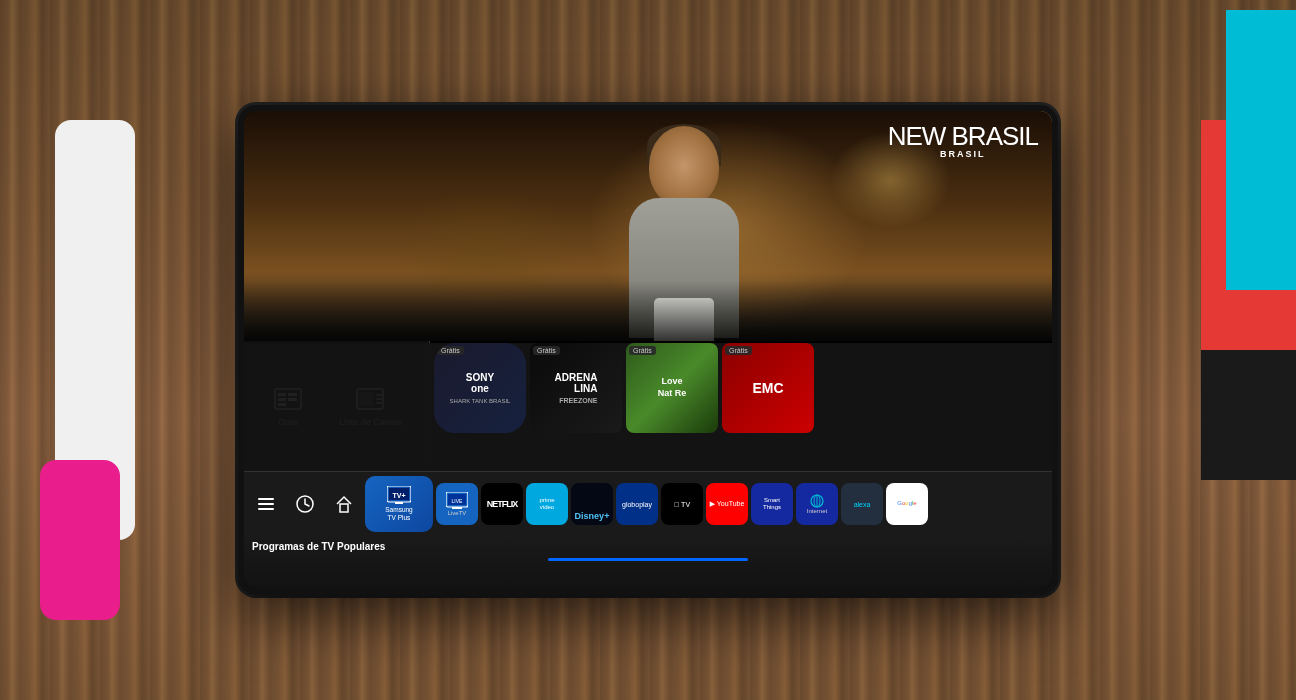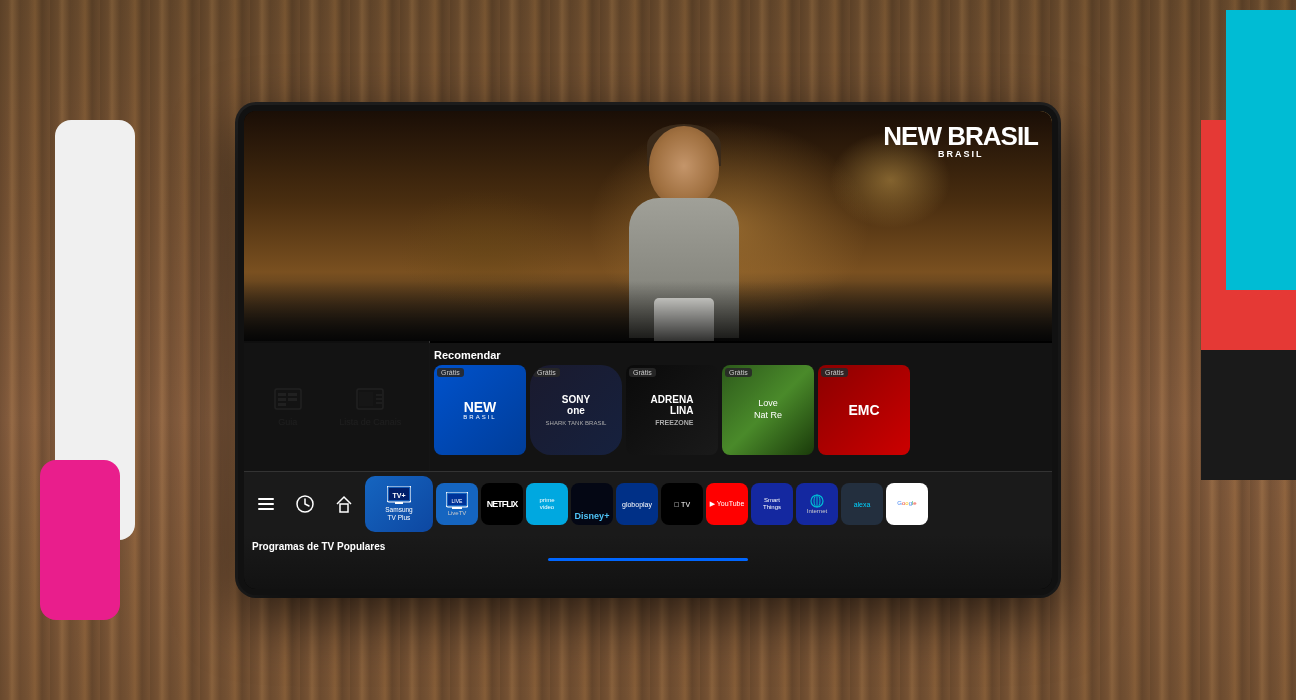--- a/index.html
+++ b/index.html
@@ -189,21 +189,21 @@
     .new-brasil-logo {
       position: absolute;
       top: 12px;
       right: 14px;
       background: transparent;
       z-index: 5;
     }
 
     .new-text {
       font-size: 26px;
-      font-weight: 700;
+      font-weight: 400;
       color: white;
       line-height: 1;
       letter-spacing: -1px;
     }
 
     .brasil-text {
       font-size: 9px;
       color: white;
       letter-spacing: 2px;
       font-weight: 600;
@@ -509,51 +509,43 @@
             <line x1="20" y1="7" x2="26" y2="7" stroke="white" stroke-width="1.5"></line>
             <line x1="20" y1="11" x2="26" y2="11" stroke="white" stroke-width="1.5"></line>
             <line x1="20" y1="15" x2="26" y2="15" stroke="white" stroke-width="1.5"></line>
           </svg>
         </div>
         <span class="nav-label">Lista de Canais</span>
       </div>
     </div>
 
     <div class="recomendar-section">
-      <div class="recomendar-title">Recomendar</div>
       <div class="channels-grid">
 
-        <div class="channel-card card-new-brasil">
-          <span class="gratis-badge">Grátis</span>
-          <div class="card-logo-center">
-            <div class="logo-text">NEW</div>
-            <div class="logo-sub">BRASIL</div>
-          </div>
-        </div>
 
         <div class="channel-card card-sony">
           <span class="gratis-badge">Grátis</span>
           <div class="card-logo-center">
             <div style="color:white; font-size:10px; font-weight:900; text-align:center; line-height:1.1;">SONY<br>one</div>
             <div style="color:#aaa; font-size:6px; text-align:center; margin-top:4px;">SHARK TANK BRASIL</div>
           </div>
         </div>
 
 
         <div class="channel-card card-adrena">
           <span class="gratis-badge">Grátis</span>
           <div class="card-logo-center">
             <div style="color:white; font-size:10px; font-weight:900; text-align:right; line-height:1.1;">ADRENA<br>LINA<br><span style="font-size:7px; color:#aaa;">FREEZONE</span></div>
           </div>
         </div>
 
         <div class="channel-card card-love-nature">
           <span class="gratis-badge">Grátis</span>
           <div class="card-logo-center">
-            <div style="color:white; font-size:9px; font-weight:400; text-align:center; line-height:1.3;">Love<br>Nat Re</div>
+            <div style="color:white; font-size:9px; font-weight:700; text-align:center; line-height:1.3;">Love<br>Nat Re</div>
           </div>
         </div>
 
 
         <div class="channel-card card-emc">
           <span class="gratis-badge">Grátis</span>
           <div class="card-logo-center">
             <div style="color:white; font-size:14px; font-weight:900; text-align:center;">EMC</div>
           </div>
         </div>

